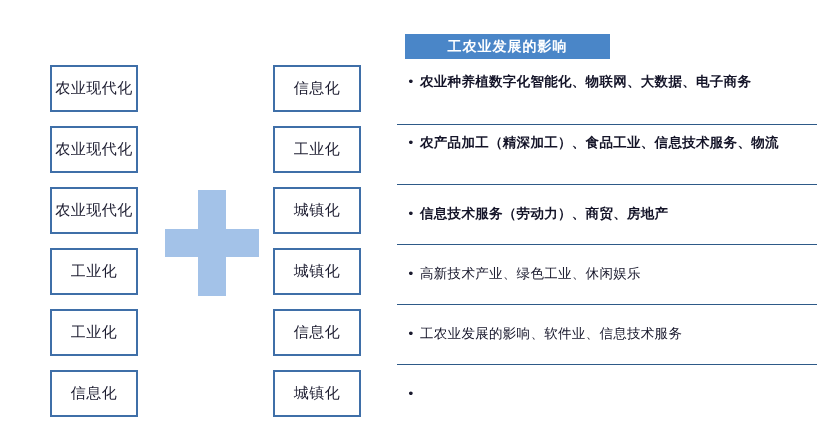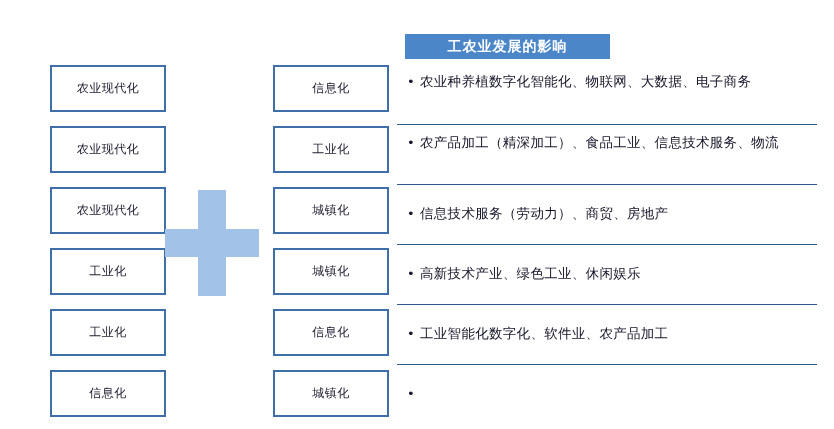--- a/index.html
+++ b/index.html
@@ -11,30 +11,30 @@
     width: 834px;
     height: 429px;
     position: relative;
     overflow: hidden;
     font-family: "DejaVu Sans", "Liberation Sans", sans-serif;
   }
 
   
   .box {
     position: absolute;
-    width: 116px;
+    width: 88px;
     height: 47px;
     box-sizing: border-box;
     border: 2px solid #3f6fa8;
     background: #ffffff;
     display: flex;
     align-items: center;
     justify-content: center;
     color: #1a1a2e;
-    font-size: 12px;
+    font-size: 15px;
     letter-spacing: 0.5px;
     white-space: nowrap;
   }
   .col-left  { left: 50px; }
   .col-right { left: 273px; }
 
   .r0 { top: 65px; }
   .r1 { top: 126px; }
   .r2 { top: 187px; }
   .r3 { top: 248px; }
@@ -115,21 +115,21 @@
     font-size: 13px;
     line-height: 21px;
   }
   .bullet-text {
     flex: 1 1 auto;
     color: #141428;
     font-size: 13.5px;
     line-height: 21px;
     letter-spacing: 0.3px;
   }
-  .bullet-text.em { font-weight: normal; }
+  .bullet-text.em { font-weight: bold; }
   .bullet-row.two-line .bullet-inner { padding-top: 7px; }
   .bullet-row.single .bullet-inner { padding-top: 18px; }
 </style>
 </head>
 <body>
 
 <div class="box col-left r0">农业现代化</div>
 <div class="box col-left r1">农业现代化</div>
 <div class="box col-left r2">农业现代化</div>
 <div class="box col-left r3">工业化</div>
@@ -180,21 +180,21 @@
     <div class="bullet-row single">
       <div class="bullet-inner">
         <span class="bullet-dot">•</span>
         <span class="bullet-text">高新技术产业、绿色工业、休闲娱乐</span>
       </div>
     </div>
 
     <div class="bullet-row single">
       <div class="bullet-inner">
         <span class="bullet-dot">•</span>
-        <span class="bullet-text">工业智能化数字化、软件业、农产品加工</span>
+        <span class="bullet-text">工农业发展的影响、软件业、信息技术服务</span>
       </div>
     </div>
 
     <div class="bullet-row single">
       <div class="bullet-inner">
         <span class="bullet-dot">•</span>
       </div>
     </div>
 
   </div>

